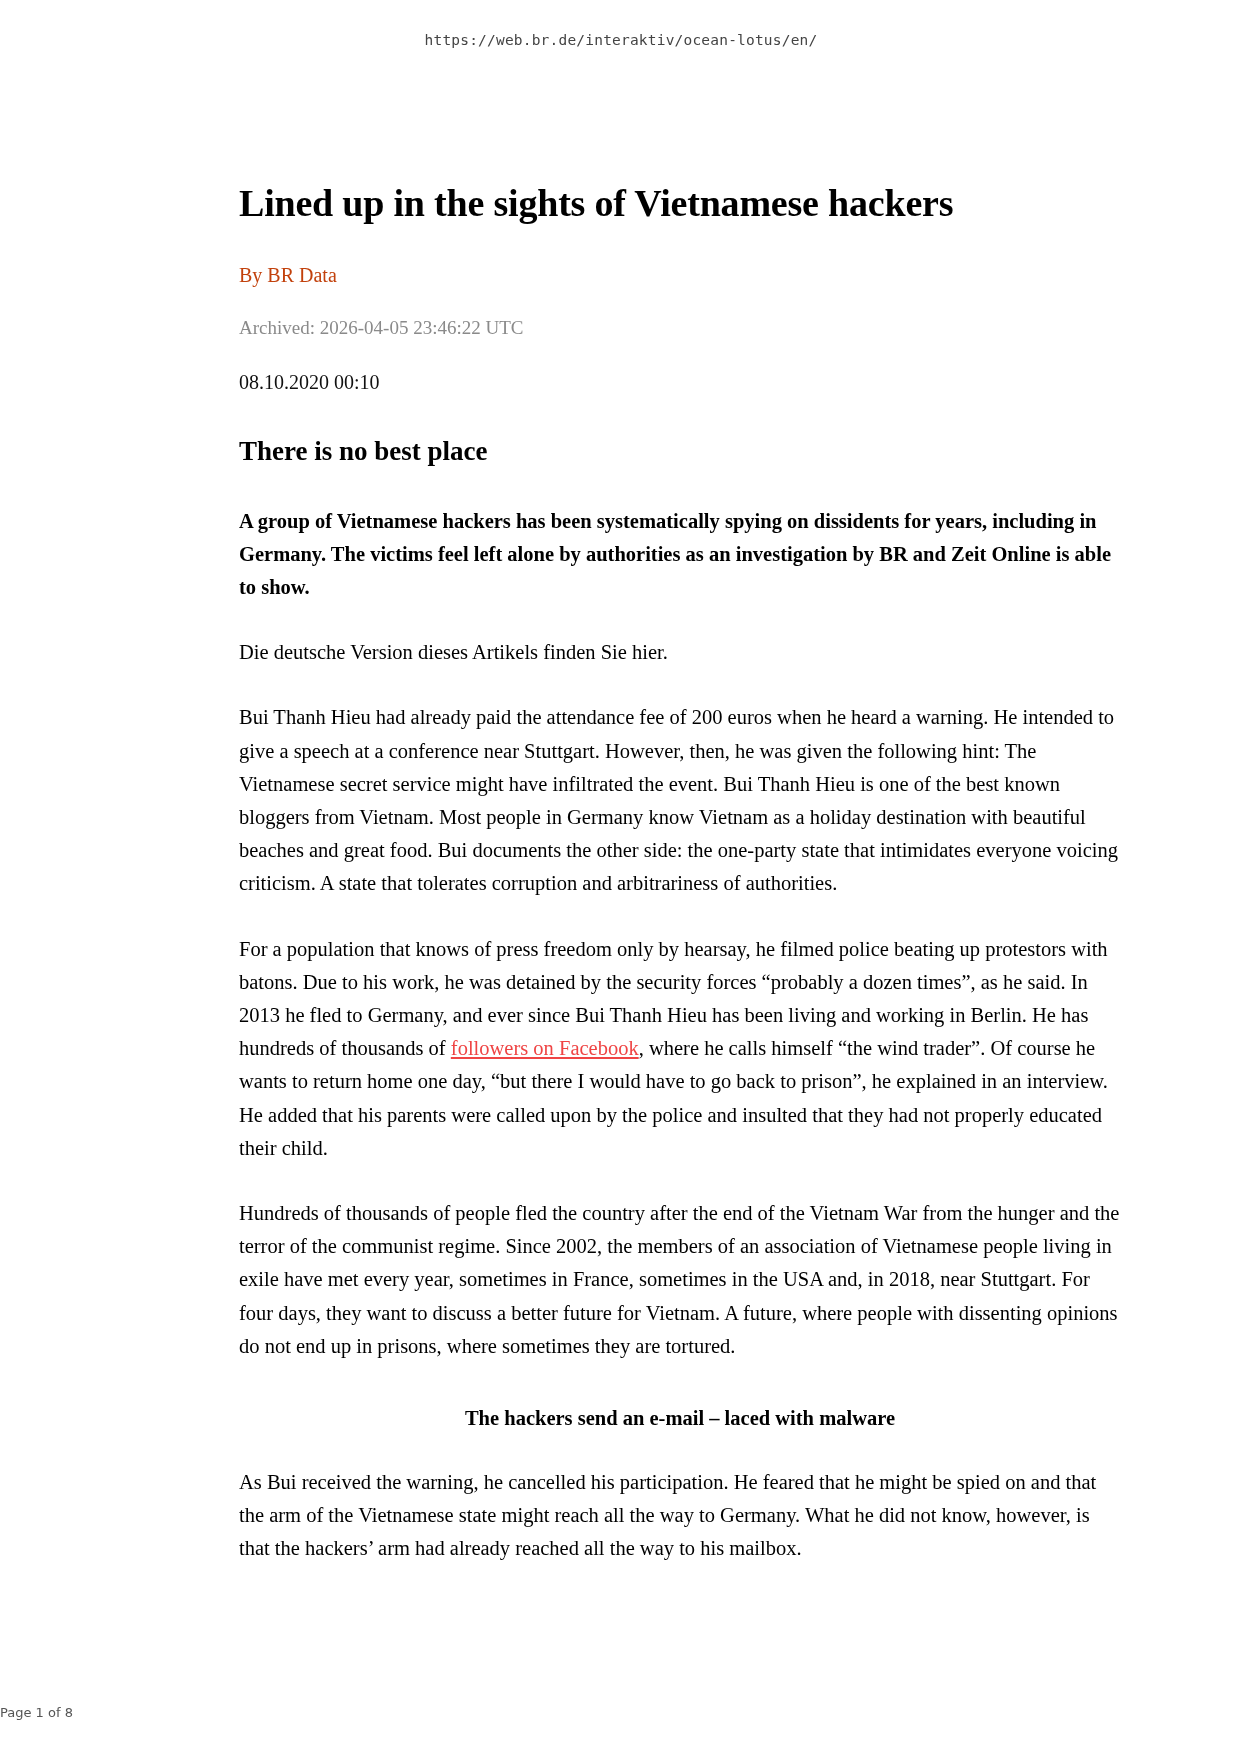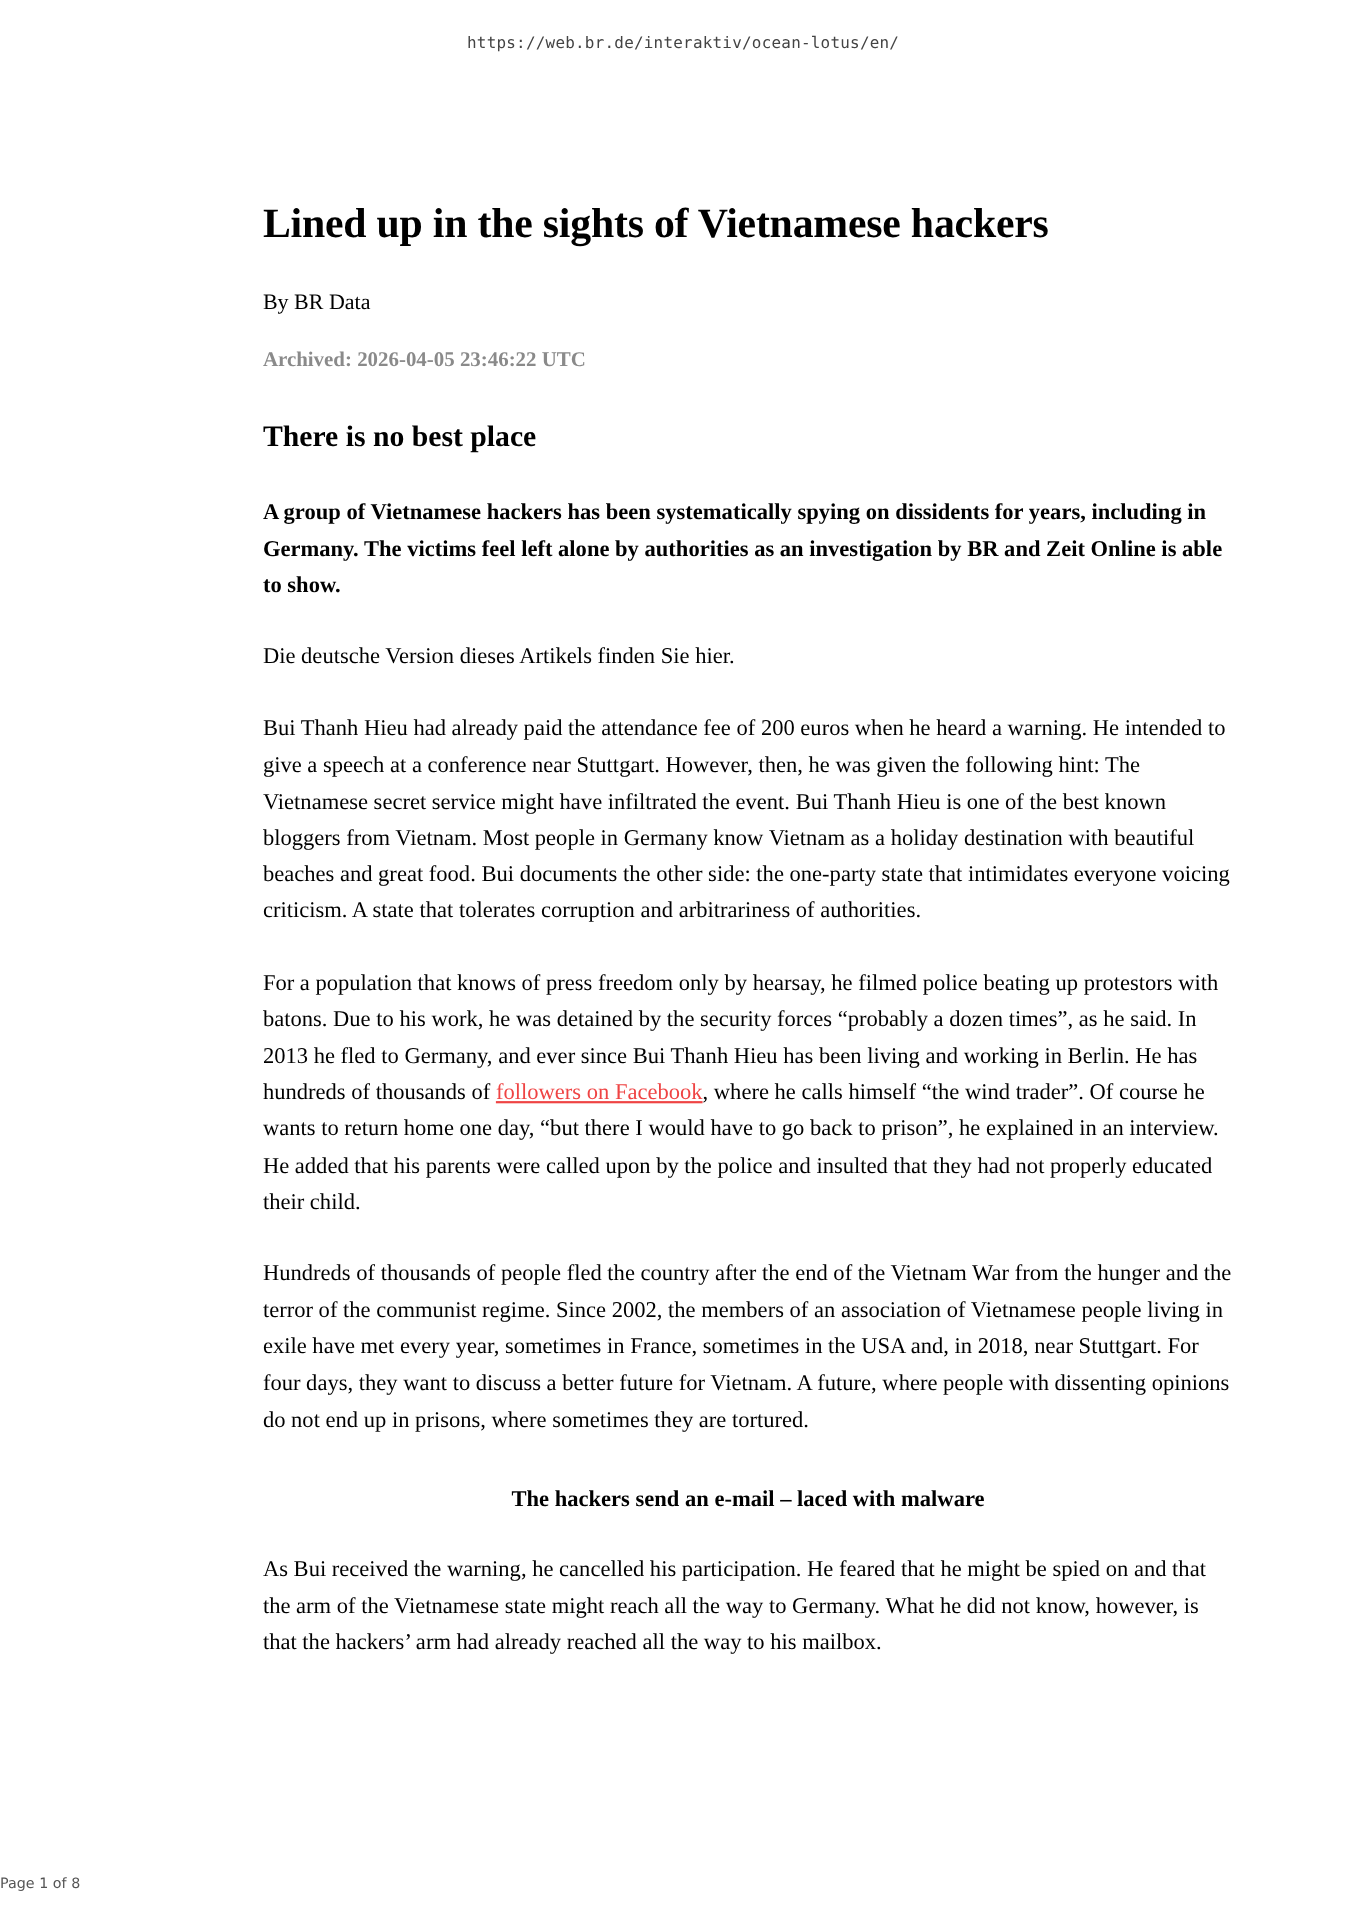--- a/index.html
+++ b/index.html
@@ -41,28 +41,27 @@
   }
   h1.title {
     font-size: 38px;
     font-weight: bold;
     line-height: 1.25;
     margin: 0 0 0 0;
     letter-spacing: -0.2px;
   }
   .byline {
     font-size: 20px;
-    color: #000000;
+    color: #c2410c;
     margin-top: 36px;
   }
   .archived {
     font-size: 19px;
     color: #8a8a8a;
     margin-top: 30px;
-    font-weight: bold;
   }
   .datestamp {
     font-size: 20px;
     color: #111111;
     margin-top: 32px;
   }
   h2.subhead {
     font-size: 27px;
     font-weight: bold;
     margin: 40px 0 0 0;
@@ -114,20 +113,21 @@
   <div class="spacer-top"></div>
 
   <div class="content">
 
     <h1 class="title">Lined up in the sights of Vietnamese hackers</h1>
 
     <div class="byline">By BR Data</div>
 
     <div class="archived">Archived: 2026-04-05 23:46:22 UTC</div>
 
+    <div class="datestamp">08.10.2020 00:10</div>
 
     <h2 class="subhead">There is no best place</h2>
 
     <p class="lede">A group of Vietnamese hackers has been systematically spying on dissidents for years, including in Germany. The victims feel left alone by authorities as an investigation by BR and Zeit Online is able to show.</p>
 
     <p class="body">Die deutsche Version dieses Artikels finden Sie hier.</p>
 
     <p class="body">Bui Thanh Hieu had already paid the attendance fee of 200 euros when he heard a warning. He intended to give a speech at a conference near Stuttgart. However, then, he was given the following hint: The Vietnamese secret service might have infiltrated the event. Bui Thanh Hieu is one of the best known bloggers from Vietnam. Most people in Germany know Vietnam as a holiday destination with beautiful beaches and great food. Bui documents the other side: the one-party state that intimidates everyone voicing criticism. A state that tolerates corruption and arbitrariness of authorities.</p>
 
     <p class="body"><span>For a population that knows of press freedom only by hearsay, he filmed police beating up protestors with batons. Due to his work, he was detained by the security forces “probably a dozen times”, as he said. In 2013 he fled to Germany, and ever since Bui Thanh Hieu has been living and working in Berlin. He has hundreds of thousands of </span><a class="inline-link" href="#">followers on Facebook</a><span>, where he calls himself “the wind trader”. Of course he wants to return home one day, “but there I would have to go back to prison”, he explained in an interview. He added that his parents were called upon by the police and insulted that they had not properly educated their child.</span></p>

